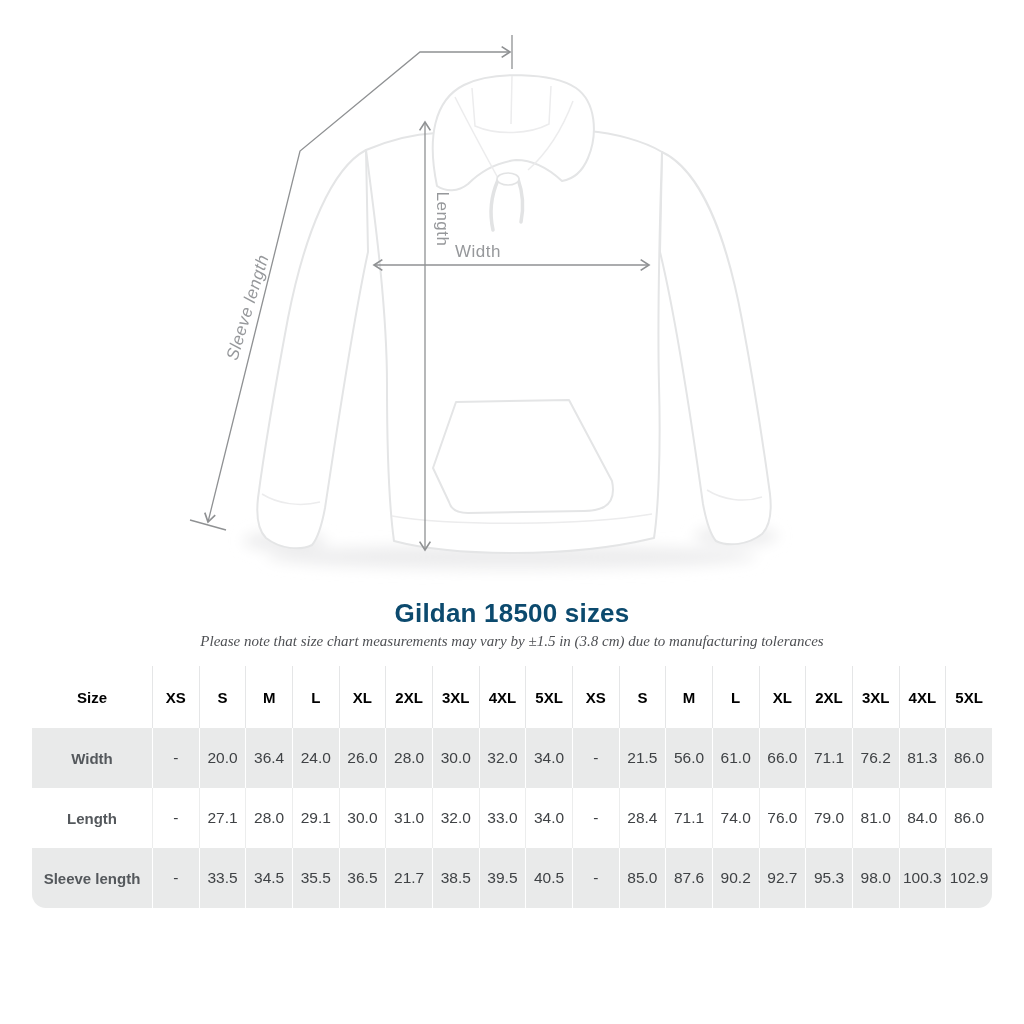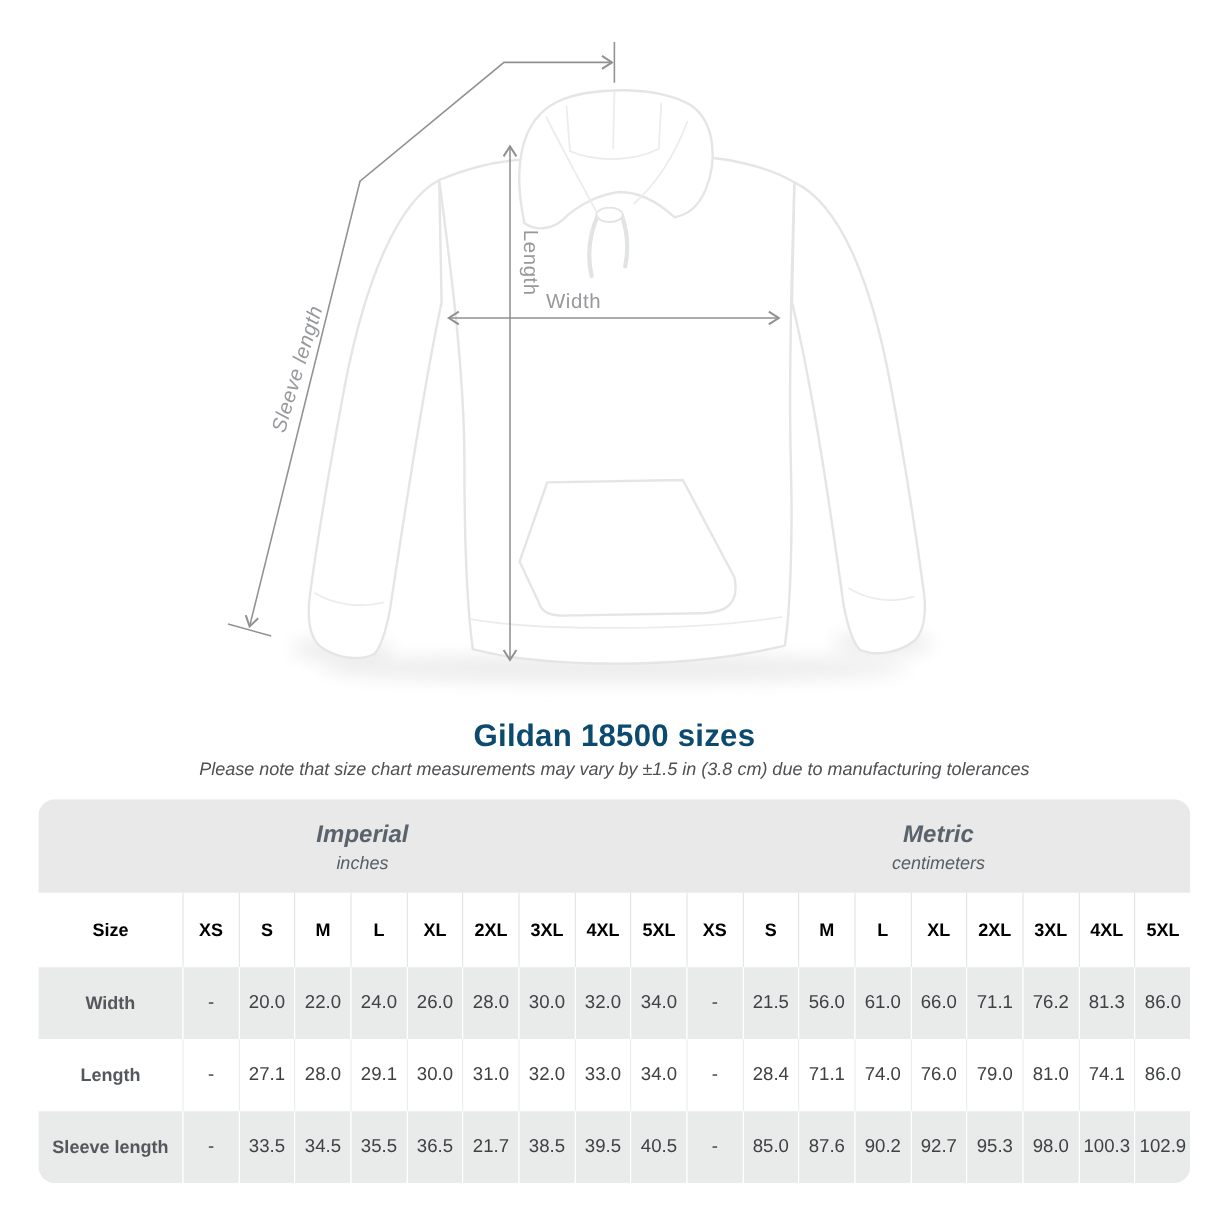--- a/index.html
+++ b/index.html
@@ -13,21 +13,21 @@
   svg text{font-family:"Liberation Sans","DejaVu Sans",sans-serif;}
   .dim-label{fill:#96989b;font-size:17px;letter-spacing:.5px;}
   .dim-label.it{font-style:italic;}
 
   h1.page-title{
     margin:6px 0 4px;text-align:center;
     font-size:26px;font-weight:bold;color:#0c4a6e;letter-spacing:.2px;
   }
   p.page-note{
     margin:0 0 16px;text-align:center;font-style:italic;
-    font-size:15px;color:#4e5054;
+    font-size:15px;color:#4e5054;font-family:Liberation Serif, serif;
   }
 
   .chart{
     width:960px;margin:0 auto;border-radius:14px;overflow:hidden;
     background:#ffffff;
   }
   .groups{display:flex;background:#e9e9ea;height:78px;}
   .group{display:flex;flex-direction:column;align-items:center;justify-content:center;padding-top:2px;}
   .group.imperial{width:540px;}
   .group.metric{flex:1;}
@@ -138,30 +138,20 @@
     <text class="dim-label" x="478" y="257" text-anchor="middle">Width</text>
     <text class="dim-label" x="437" y="219" text-anchor="middle" transform="rotate(90 437 219)">Length</text>
     <text class="dim-label it" x="253" y="309" text-anchor="middle" transform="rotate(-73 253 309)">Sleeve length</text>
   </svg>
 </div>
 
 <h1 class="page-title">Gildan 18500 sizes</h1>
 <p class="page-note">Please note that size chart measurements may vary by ±1.5 in (3.8 cm) due to manufacturing tolerances</p>
 
 <div class="chart">
-  <div class="groups">
-    <div class="group imperial">
-      <div class="group-label">Imperial</div>
-      <div class="group-unit">inches</div>
-    </div>
-    <div class="group metric">
-      <div class="group-label">Metric</div>
-      <div class="group-unit">centimeters</div>
-    </div>
-  </div>
 
   <table class="size-table">
     <colgroup>
       <col style="width:120px">
       <col span="18">
     </colgroup>
     <tbody>
       <tr class="size-row">
         <th>Size</th>
         <th>XS</th>
@@ -181,21 +171,21 @@
         <th>2XL</th>
         <th>3XL</th>
         <th>4XL</th>
         <th>5XL</th>
       </tr>
 
       <tr class="row-gray">
         <th class="row-label">Width</th>
         <td class="val">-</td>
         <td class="val">20.0</td>
-        <td class="val">22.0</td>
+        <td class="val">36.4</td>
         <td class="val">24.0</td>
         <td class="val">26.0</td>
         <td class="val">28.0</td>
         <td class="val">30.0</td>
         <td class="val">32.0</td>
         <td class="val">34.0</td>
         <td class="val">-</td>
         <td class="val">21.5</td>
         <td class="val">56.0</td>
         <td class="val">61.0</td>
@@ -217,21 +207,21 @@
         <td class="val">32.0</td>
         <td class="val">33.0</td>
         <td class="val">34.0</td>
         <td class="val">-</td>
         <td class="val">28.4</td>
         <td class="val">71.1</td>
         <td class="val">74.0</td>
         <td class="val">76.0</td>
         <td class="val">79.0</td>
         <td class="val">81.0</td>
-        <td class="val">74.1</td>
+        <td class="val">84.0</td>
         <td class="val">86.0</td>
       </tr>
 
       <tr class="row-gray">
         <th class="row-label">Sleeve length</th>
         <td class="val">-</td>
         <td class="val">33.5</td>
         <td class="val">34.5</td>
         <td class="val">35.5</td>
         <td class="val">36.5</td>

